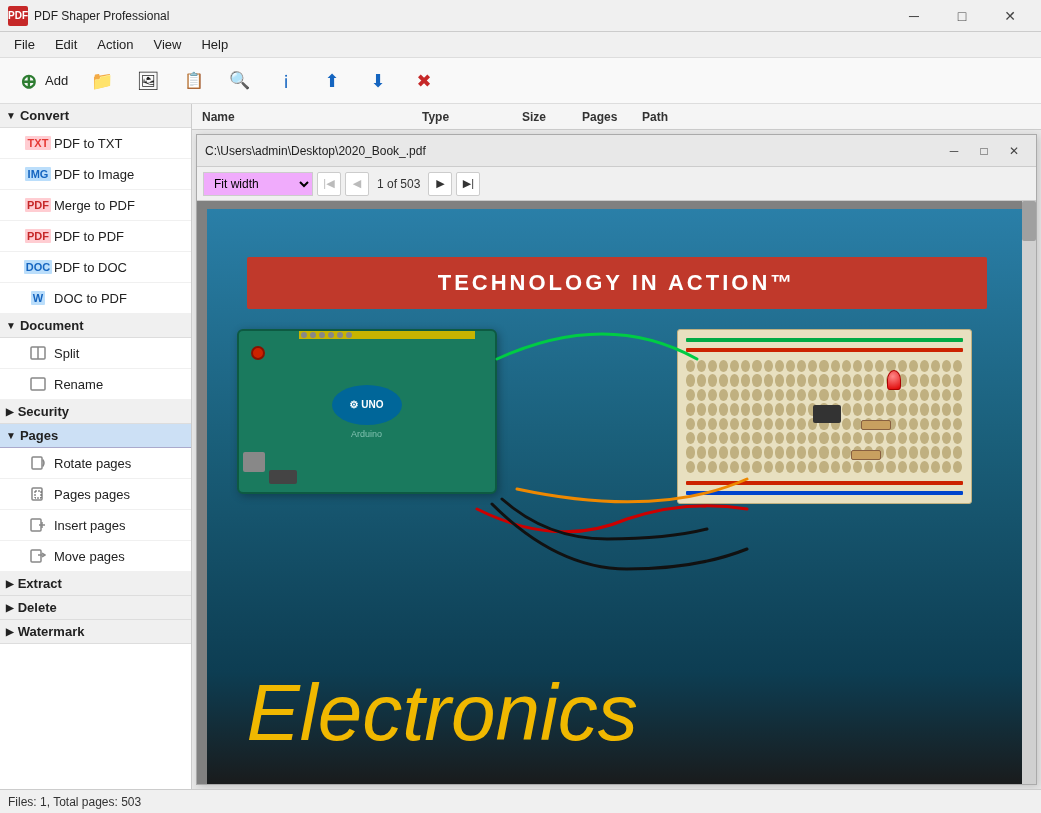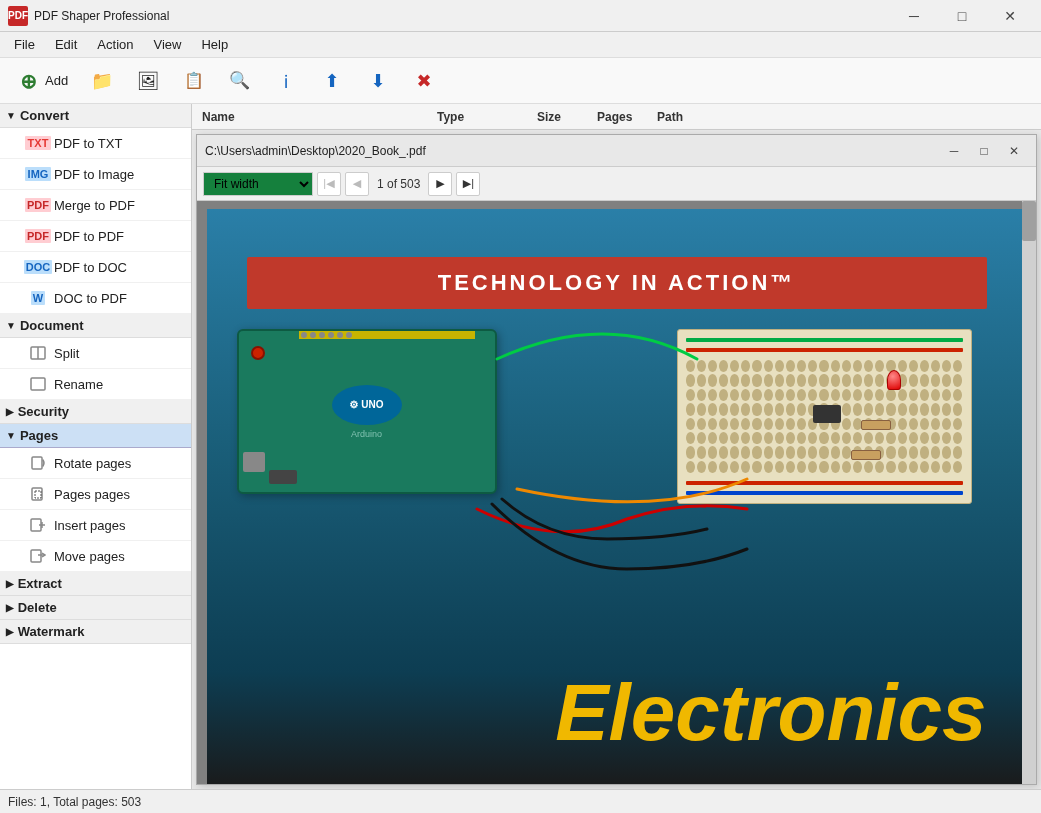--- a/index.html
+++ b/index.html
@@ -173,21 +173,21 @@
       background: #fff;
       border-radius: 2px;
       font-size: 11px;
       color: #333;
     }
     .pdf-nav-btn.disabled { color: #bbb; cursor: default; }
     #page-select {
       width: 110px;
       height: 24px;
       border: 1px solid #ccc;
-      background: #15803d;
+      background: #f0abfc;
       padding: 0 6px;
       font-size: 12px;
       cursor: pointer;
     }
     #page-info {
       font-size: 12px;
       color: #333;
       margin: 0 4px;
     }
 
@@ -227,23 +227,23 @@
       font-weight: bold;
       letter-spacing: 3px;
     }
 
     
     .electronics-text {
       position: absolute;
       bottom: 30px;
       left: 40px;
       right: 40px;
-      text-align: right;
+      text-align: left;
       font-size: 80px;
-      font-weight: bold;
+      font-weight: normal;
       color: #f0b800;
       font-style: italic;
     }
 
     
     #pdf-scroll-track {
       position: absolute;
       right: 0; top: 0; bottom: 0;
       width: 14px;
       background: #d0d0d0;
@@ -488,21 +488,21 @@
       <span class="sidebar-arrow">▶</span>
       <span>Watermark</span>
     </div>
 
   </div>
 
   <div id="content-area">
 
     <div id="file-list-header">
       <span class="col-header" style="width:220px;">Name</span>
-      <span class="col-header" style="width:100px;margin-left:15px;">Type</span>
+      <span class="col-header" style="width:100px;">Type</span>
       <span class="col-header" style="width:60px;">Size</span>
       <span class="col-header" style="width:60px;">Pages</span>
       <span class="col-header" style="flex:1;">Path</span>
     </div>
 
     <div id="pdf-window">
 
       <div id="pdf-titlebar">
         <span id="pdf-title-text">C:\Users\admin\Desktop\2020_Book_.pdf</span>
         <div id="pdf-window-controls">

